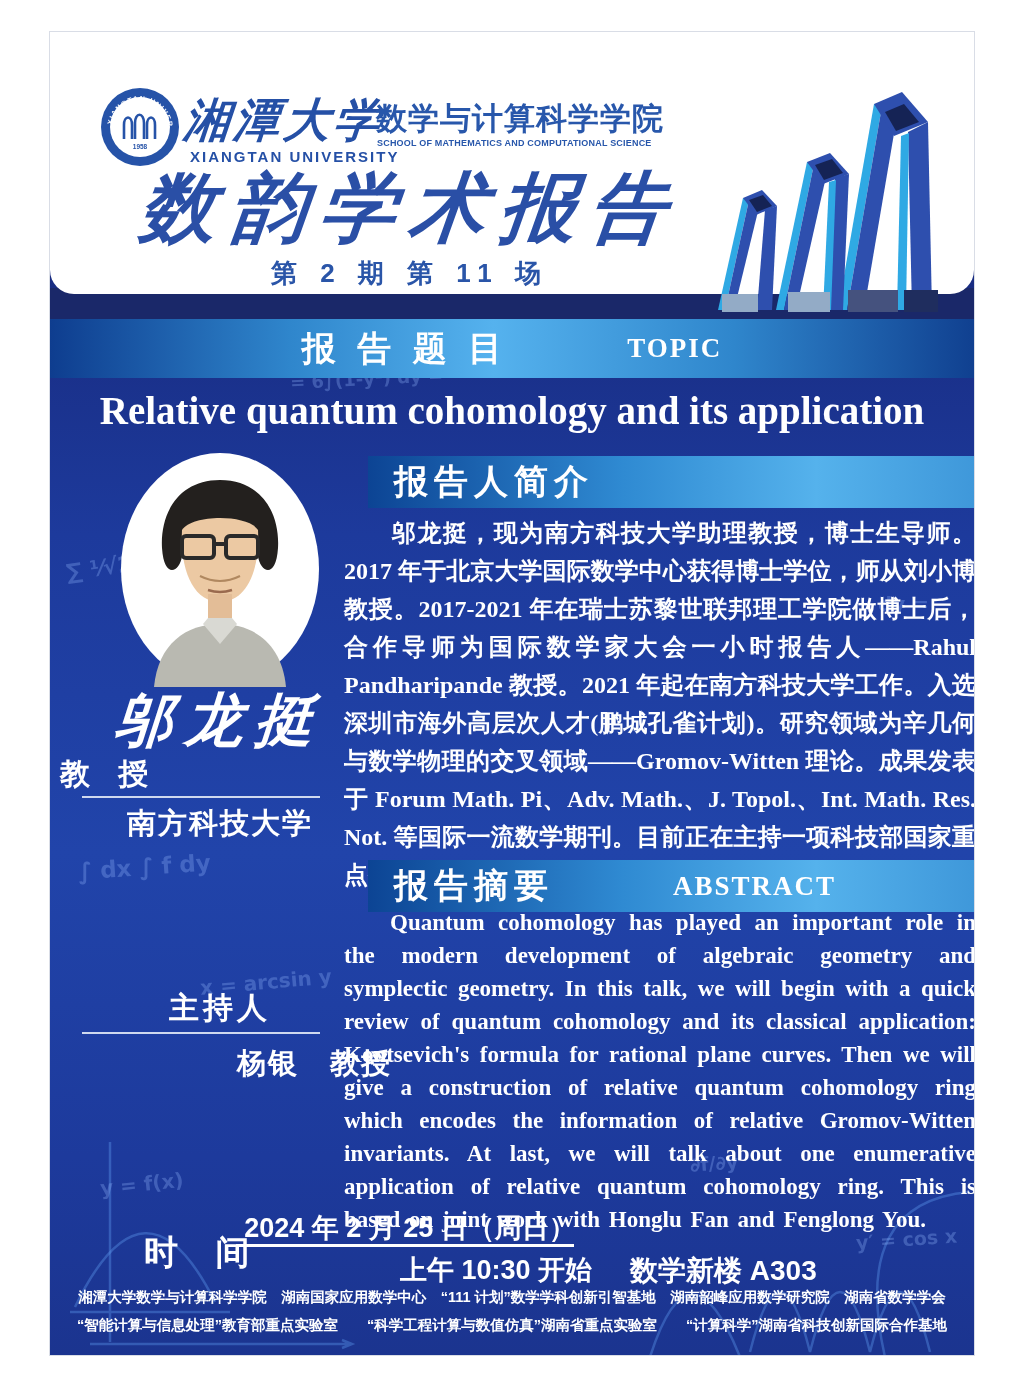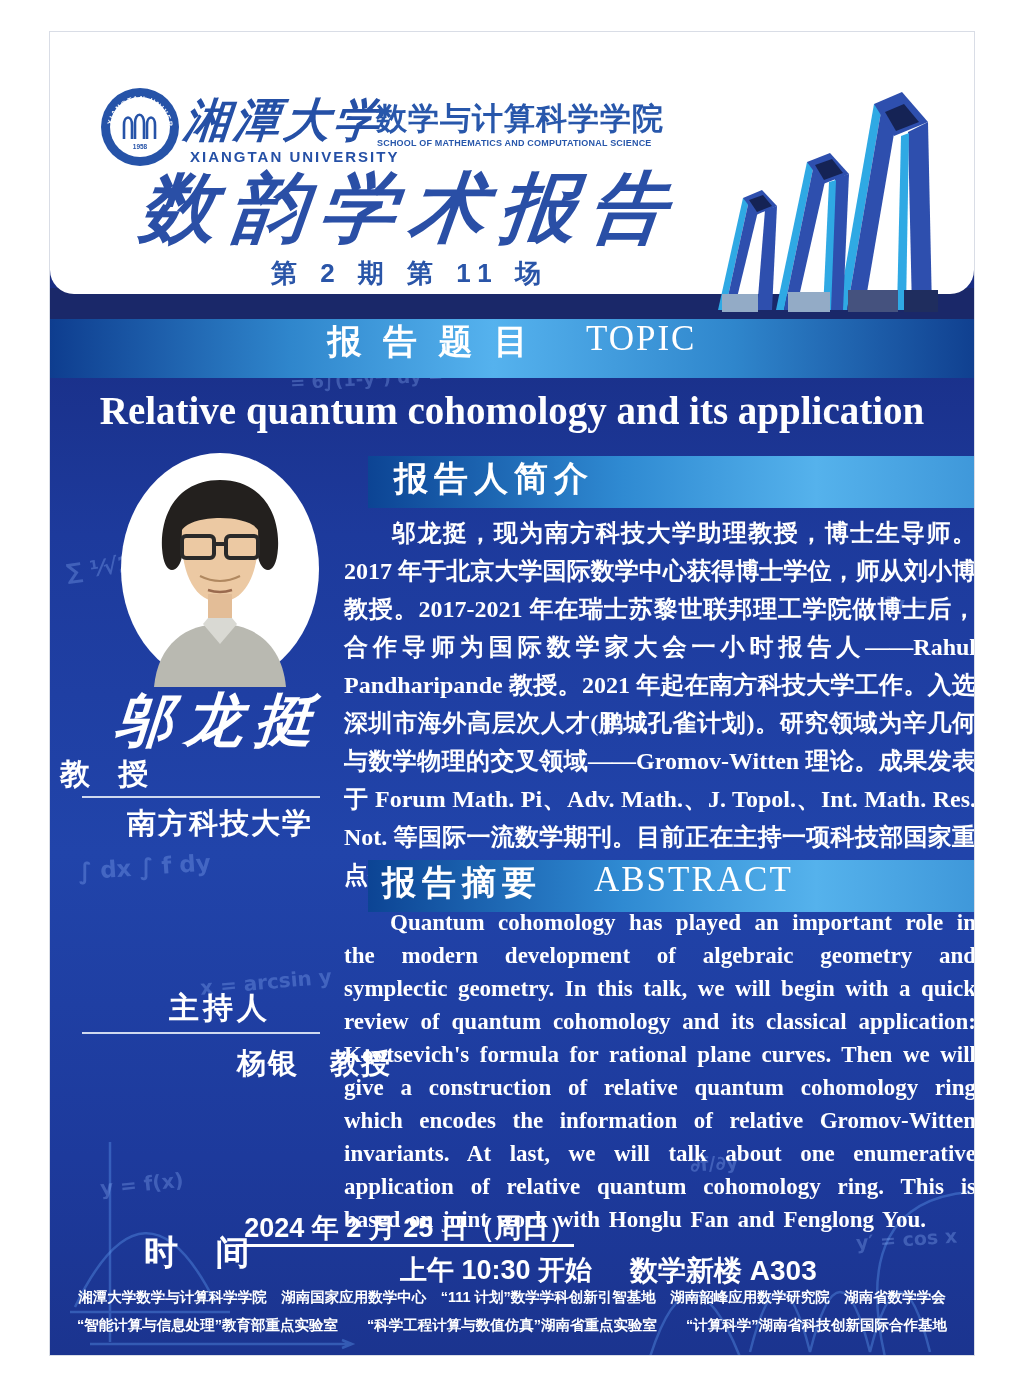--- a/index.html
+++ b/index.html
@@ -19,30 +19,30 @@
   .school-cn{left:326px;top:66px;width:300px;color:#2857ab;font-size:31px;font-weight:700;letter-spacing:1px;z-index:3;}
   .school-en{left:327px;top:106px;width:300px;color:#2857ab;font-size:9px;font-weight:600;letter-spacing:.2px;z-index:3;}
   .series-title{left:30px;top:126px;width:660px;height:104px;text-align:center;color:#2a4fa6;
     font-family:"DejaVu Serif","Liberation Serif",serif;font-size:76px;font-weight:800;font-style:italic;
     letter-spacing:14px;transform:skewX(-6deg);z-index:3;}
   .series-issue{left:30px;top:224px;width:660px;text-align:center;color:#2a55a8;
     font-size:26px;font-weight:700;letter-spacing:8px;z-index:3;}
   .logo-svg{left:50px;top:55px;width:80px;height:80px;z-index:3;}
   .building-svg{left:638px;top:38px;width:288px;height:252px;z-index:4;}
   
-  .banner{display:flex;align-items:flex-start;z-index:5;}
+  .banner{display:flex;align-items:center;z-index:5;gap:43px;}
   .banner .cn{color:#fff;font-size:34px;font-weight:800;letter-spacing:6px;
     font-family:"Liberation Sans","DejaVu Sans",sans-serif;}
-  .banner .en{color:#fff;font-size:35px;font-weight:400;letter-spacing:2px;margin-left:52px;
+  .banner .en{color:#fff;font-size:27px;font-weight:700;letter-spacing:2px;margin-left:76px;
     font-family:"Liberation Serif","DejaVu Serif",serif;}
   .banner-topic{left:0;top:287px;width:924px;height:59px;justify-content:center;
     background:linear-gradient(90deg,#0e3d8f 0%,#2f86cc 26%,#55b2ee 48%,#2f86cc 74%,#104090 100%);}
   .banner-bio{left:318px;top:424px;width:606px;height:52px;padding-left:26px;box-sizing:border-box;
     background:linear-gradient(90deg,#0c4494 0%,#2f8ad2 42%,#55b2ec 74%,#3f98da 100%);}
-  .banner-abs{left:318px;top:828px;width:606px;height:52px;padding-left:14px;box-sizing:border-box;
+  .banner-abs{left:318px;top:828px;width:606px;height:52px;padding-left:26px;box-sizing:border-box;
     background:linear-gradient(90deg,#0c4494 0%,#2f8ad2 42%,#55b2ec 74%,#3f98da 100%);}
   
   .talk-title{left:0;top:356px;width:924px;text-align:center;color:#ffffff;
     font-family:"Liberation Serif","DejaVu Serif",serif;font-size:39px;font-weight:700;z-index:5;}
   .bio-text{left:294px;top:482px;width:632px;color:#ffffff;text-align:justify;text-indent:2em;
     font-family:"Liberation Serif","DejaVu Serif",serif;font-size:24px;font-weight:700;line-height:38px;z-index:5;}
   .abs-text{left:294px;top:874px;width:632px;color:#ffffff;text-align:justify;text-indent:2em;
     font-family:"Liberation Serif","DejaVu Serif",serif;font-size:23px;font-weight:700;line-height:33px;
     word-spacing:3px;z-index:5;}
   

